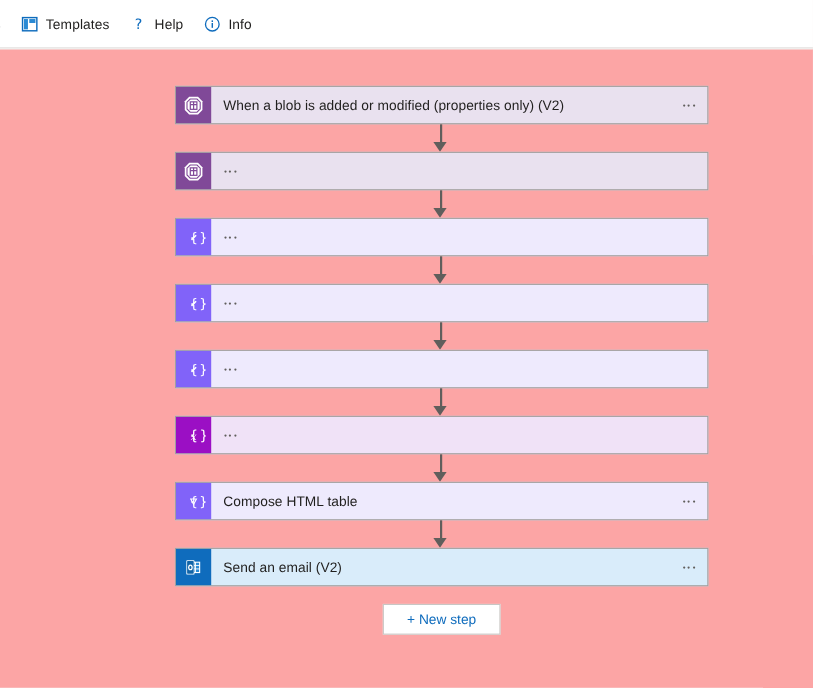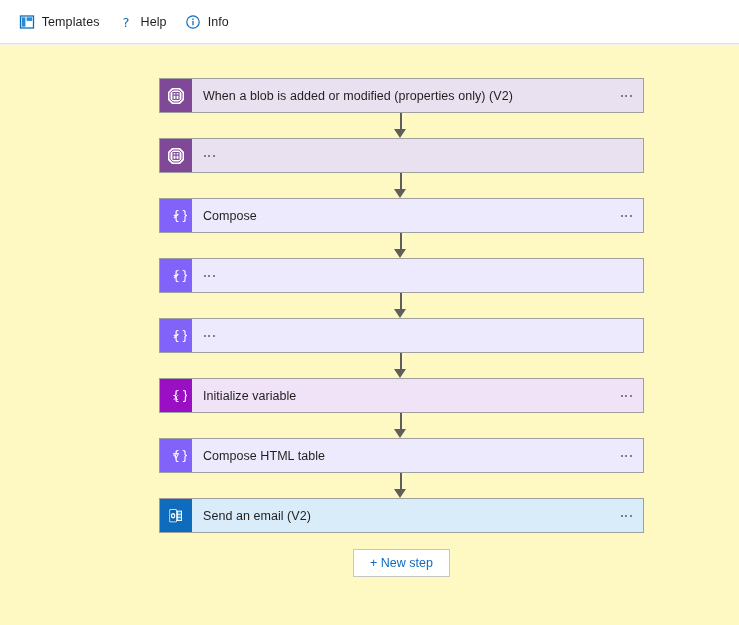--- a/index.html
+++ b/index.html
@@ -57,21 +57,21 @@
     margin-left: -26px;
   }
 
   
   .canvas {
     position: absolute;
     left: 0;
     top: 45px;
     width: 739px;
     height: 580px;
-    background: #fef9c3;
+    background: #fca5a5;
     overflow: hidden;
   }
 
   .flow {
     position: absolute;
     left: 159px;
     top: 33px;
     width: 485px;
   }
 
@@ -149,21 +149,21 @@
   
   .newstep-wrap {
     position: relative;
     width: 485px;
     height: 60px;
     display: flex;
     align-items: center;
     justify-content: center;
   }
   .newstep {
-    width: 97px;
+    width: 107px;
     height: 28px;
     box-sizing: border-box;
     background: #ffffff;
     border: 1px solid #c8c6c4;
     color: #0f6cbd;
     font-family: "Liberation Sans", sans-serif;
     font-size: 12.5px;
     display: flex;
     align-items: center;
     justify-content: center;
@@ -277,21 +277,20 @@
     <div class="card" style="background:#eeeafd">
       <div class="card-icon" style="background:#8163f9">
         <span class="sq">
           <svg width="22" height="22" viewBox="0 0 22 22">
             <text x="11" y="15" text-anchor="middle" font-family="DejaVu Sans, sans-serif" font-size="12" fill="#ffffff">{</text>
             <text x="11" y="15" text-anchor="middle" font-family="DejaVu Sans, sans-serif" font-size="12" fill="#ffffff" transform="translate(9,0)">}</text>
             <path d="M8.6 12.6 L12.8 8.4 L13.8 9.4 L9.6 13.6 Z" fill="#ffffff"></path>
           </svg>
         </span>
       </div>
-      <div class="card-title">Compose</div>
       <div class="card-menu">
         <i></i>
           <i></i>
           <i></i>
       </div>
     </div>
 
     <div class="connector">
       <span class="line"></span>
       <span class="head"></span>
@@ -344,21 +343,20 @@
     <div class="card" style="background:#f0e2f7">
       <div class="card-icon" style="background:#9b0fc4">
         <span class="sq">
           <svg width="22" height="22" viewBox="0 0 22 22">
             <text x="11" y="15.2" text-anchor="middle" font-family="DejaVu Sans, sans-serif" font-size="12.5" fill="#ffffff">{</text>
             <text x="11" y="15.2" text-anchor="middle" font-family="DejaVu Sans, sans-serif" font-size="12.5" fill="#ffffff" transform="translate(9.4,0)">}</text>
             <text x="11" y="14.6" text-anchor="middle" font-style="italic" font-family="DejaVu Serif, serif" font-size="9.5" fill="#ffffff">x</text>
           </svg>
         </span>
       </div>
-      <div class="card-title">Initialize variable</div>
       <div class="card-menu">
         <i></i>
           <i></i>
           <i></i>
       </div>
     </div>
 
     <div class="connector">
       <span class="line"></span>
       <span class="head"></span>

